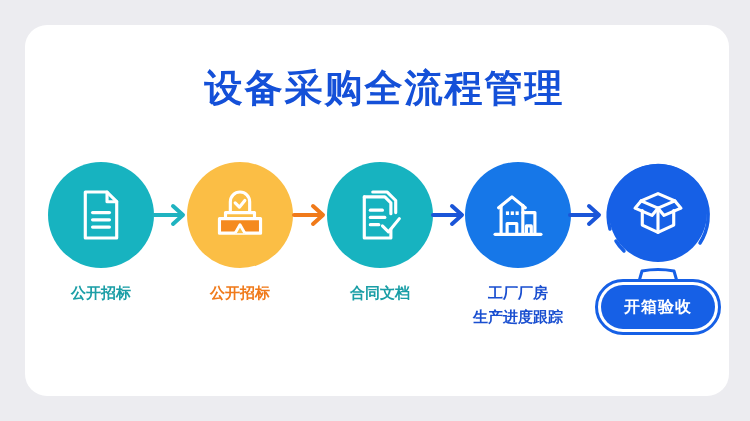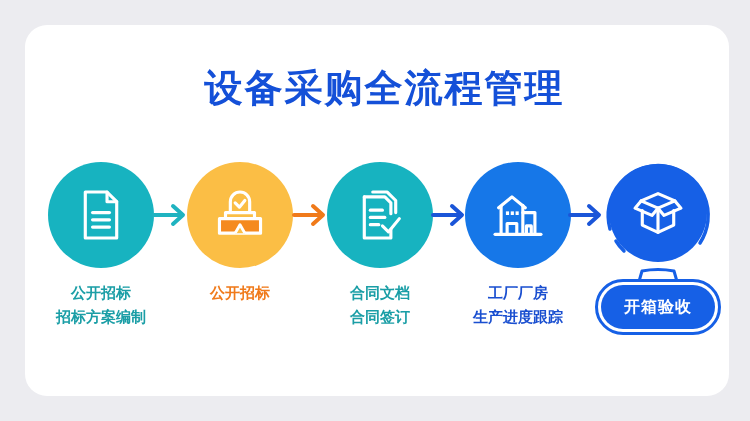--- a/index.html
+++ b/index.html
@@ -98,21 +98,20 @@
   <svg viewBox="0 0 48 48" fill="none" stroke="#fff" stroke-width="2.6" stroke-linejoin="round" stroke-linecap="round">
     <path d="M11 5 H29 L37 13 V43 H11 Z"></path>
     <path d="M29 5 V13 H37"></path>
     <line x1="17" y1="22" x2="31" y2="22"></line>
     <line x1="17" y1="28" x2="31" y2="28"></line>
     <line x1="17" y1="34" x2="31" y2="34"></line>
   </svg>
 </div>
 <div class="label" style="left:26px; color:#1a9ea6;">
   <span>公开招标</span>
-  <span>招标方案编制</span>
 </div>
 
 <svg class="arrow" style="left:152px;" viewBox="0 0 36 26">
   <line x1="2" y1="13" x2="30" y2="13" stroke="#1fb3c0" stroke-width="4" stroke-linecap="round"></line>
   <polyline points="21,4 31,13 21,22" fill="none" stroke="#1fb3c0" stroke-width="4" stroke-linecap="round" stroke-linejoin="round"></polyline>
 </svg>
 
 <div class="step-circle" style="left:187px; background:#fbbe45;">
   <svg viewBox="0 0 48 48">
     <path d="M16 22 V13 A8 8 0 0 1 32 13 V22 Z" fill="#fbbe45" stroke="#fff" stroke-width="2.6" stroke-linejoin="round"></path>
@@ -137,21 +136,20 @@
     <path d="M11 9 H28 L33 14 V23"></path>
     <path d="M33 36 V43 H11 V9"></path>
     <line x1="16" y1="20" x2="26" y2="20"></line>
     <line x1="16" y1="26" x2="28" y2="26"></line>
     <line x1="16" y1="32" x2="23" y2="32"></line>
     <polyline points="26,33 31,38 40,27"></polyline>
   </svg>
 </div>
 <div class="label" style="left:305px; color:#1a9ea6;text-align:center;">
   <span>合同文档</span>
-  <span>合同签订</span>
 </div>
 
 <svg class="arrow" style="left:431px;" viewBox="0 0 36 26">
   <line x1="2" y1="13" x2="30" y2="13" stroke="#1a55d8" stroke-width="4" stroke-linecap="round"></line>
   <polyline points="21,4 31,13 21,22" fill="none" stroke="#1a55d8" stroke-width="4" stroke-linecap="round" stroke-linejoin="round"></polyline>
 </svg>
 
 <div class="step-circle" style="left:465px; background:#1677e8;">
   <svg viewBox="0 0 48 48" fill="none" stroke="#fff" stroke-width="2.6" stroke-linejoin="round" stroke-linecap="round">
     <polyline points="8,18 19,9 30,18"></polyline>

